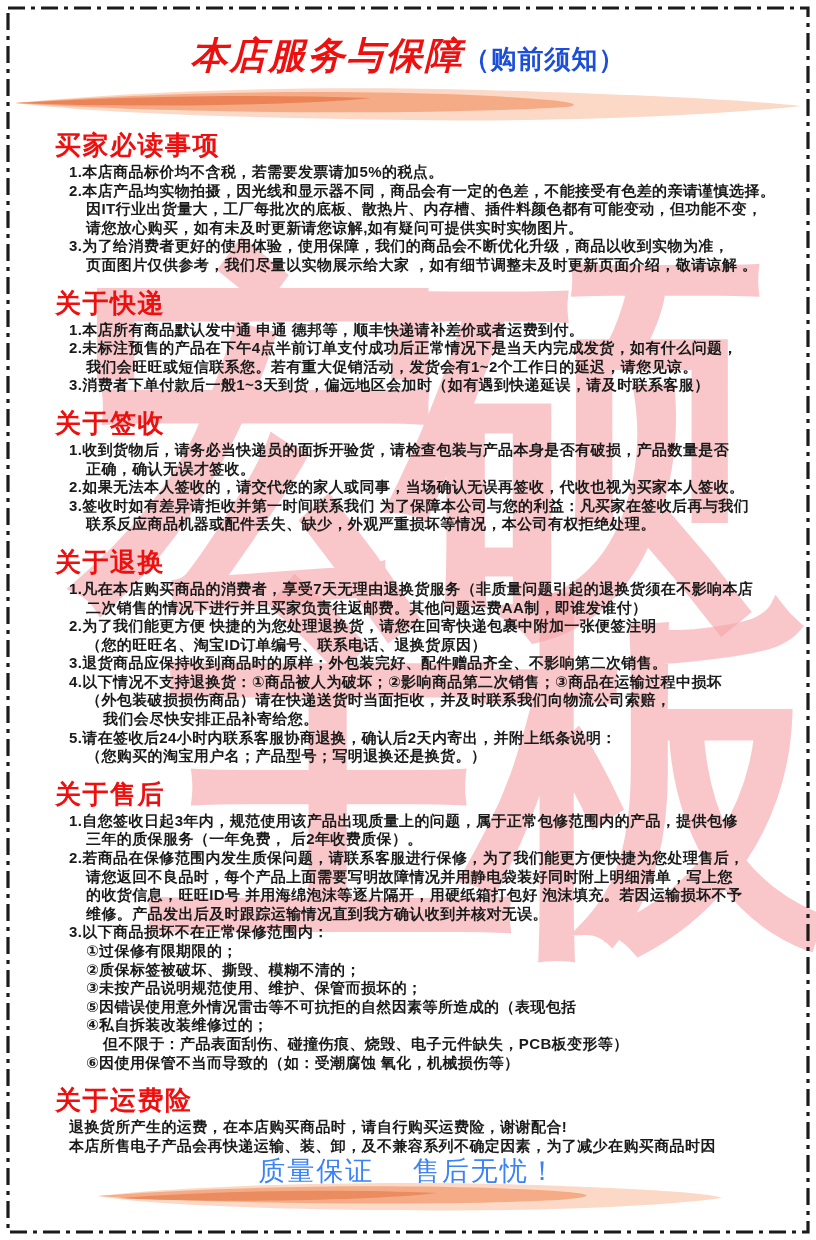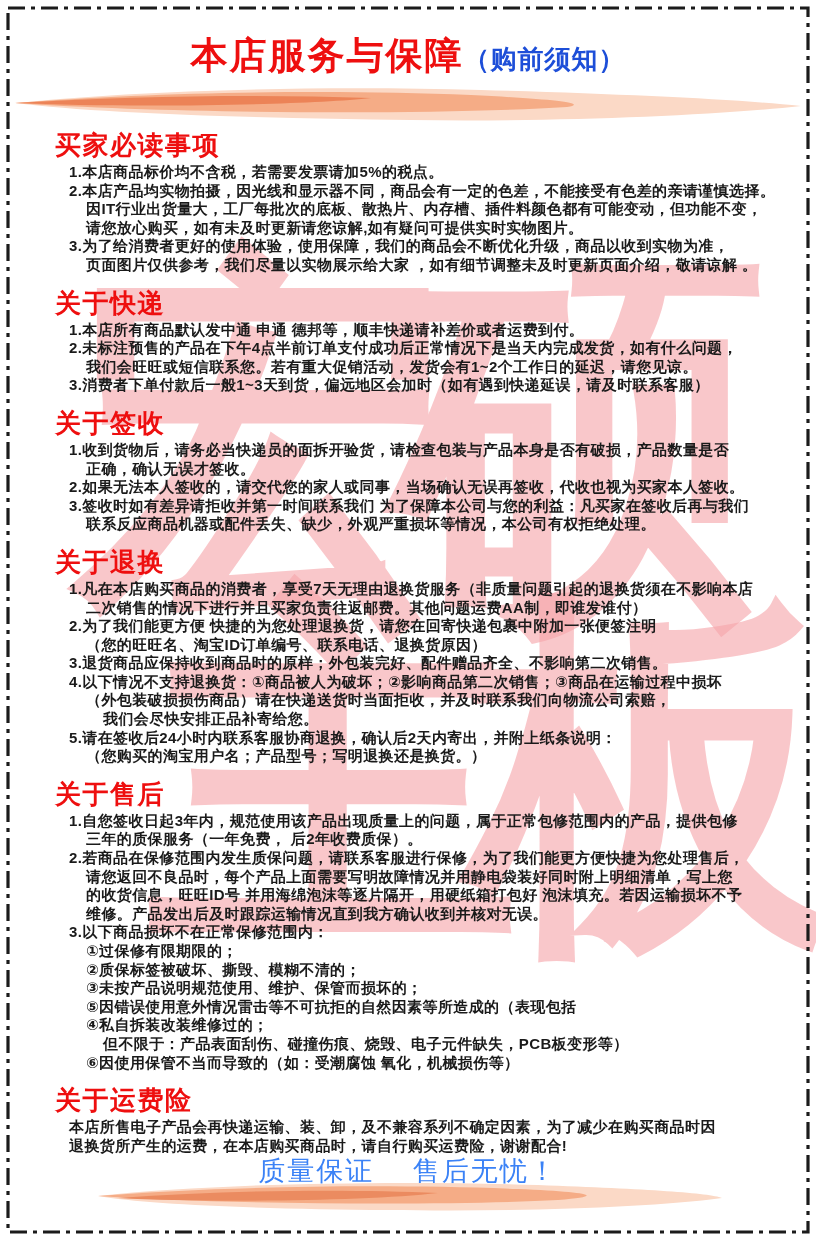--- a/index.html
+++ b/index.html
@@ -20,21 +20,21 @@
     color:#f6a6ab;opacity:.62;
     letter-spacing:-52px;
     white-space:nowrap;
     user-select:none;
   }
   .wm-row1{left:74px;top:246px;font-size:372px;transform:scaleY(1.06);transform-origin:top left;}
   .wm-row2{left:148px;top:584px;font-size:372px;transform:scaleY(1.02);transform-origin:top left;}
   
   .header{position:relative;z-index:1;padding-top:33px;text-align:center;}
   .title-line{line-height:46px;}
-  .title-main{font-size:37px;font-weight:700;color:#ee0f0f;letter-spacing:2px;}
+  .title-main{font-size:37px;font-weight:700;color:#ee0f0f;letter-spacing:2px;font-style:italic;}
   .title-sub{font-size:26px;font-weight:700;color:#1d4ed8;letter-spacing:1px;}
   .brush-top{display:block;margin:-5px auto 0 auto;width:794px;height:42px;}
   
   .content{position:relative;z-index:1;padding:8px 24px 0 55px;}
   .sec{margin-bottom:14px;}
   .sec-h{
     margin:0 0 4px 0;
     color:#ee0f0f;font-size:26px;font-weight:700;
     line-height:28px;letter-spacing:1.5px;
   }
@@ -127,22 +127,22 @@
         <div class="ln i1">①过保修有限期限的；</div>
         <div class="ln i1">②质保标签被破坏、撕毁、模糊不清的；</div>
         <div class="ln i1">③未按产品说明规范使用、维护、保管而损坏的；</div>
         <div class="ln i1">⑤因错误使用意外情况雷击等不可抗拒的自然因素等所造成的（表现包括</div>
         <div class="ln i1">④私自拆装改装维修过的；</div>
         <div class="ln i2">但不限于：产品表面刮伤、碰撞伤痕、烧毁、电子元件缺失，PCB板变形等）</div>
         <div class="ln i1">⑥因使用保管不当而导致的（如：受潮腐蚀 氧化，机械损伤等）</div>
       </div>
       <div class="sec">
         <div class="sec-h">关于运费险</div>
+        <div class="ln i0">退换货所产生的运费，在本店购买商品时，请自行购买运费险，谢谢配合!</div>
         <div class="ln i0">本店所售电子产品会再快递运输、装、卸，及不兼容系列不确定因素，为了减少在购买商品时因</div>
-        <div class="ln i0">退换货所产生的运费，在本店购买商品时，请自行购买运费险，谢谢配合!</div>
       </div>
     </div>
 
   <div class="footer">
     <div class="slogan">质量保证　 售后无忧！</div>
     <svg class="brush-bottom" viewBox="0 0 640 40" preserveAspectRatio="none">
       <path fill="#fbd9c6" d="M10 20 C120 8 300 4 450 9 C560 13 622 17 634 22 C560 32 420 36 300 34 C180 33 60 29 10 20 Z"></path>
       <path fill="#f5ac86" d="M10 20 C130 10 300 8 430 13 C500 16 522 20 470 24 C360 30 120 28 10 20 Z"></path>
       <path fill="#eb8b60" d="M30 22 C140 14 260 13 350 17 C280 25 120 27 30 22 Z"></path>
     </svg>

